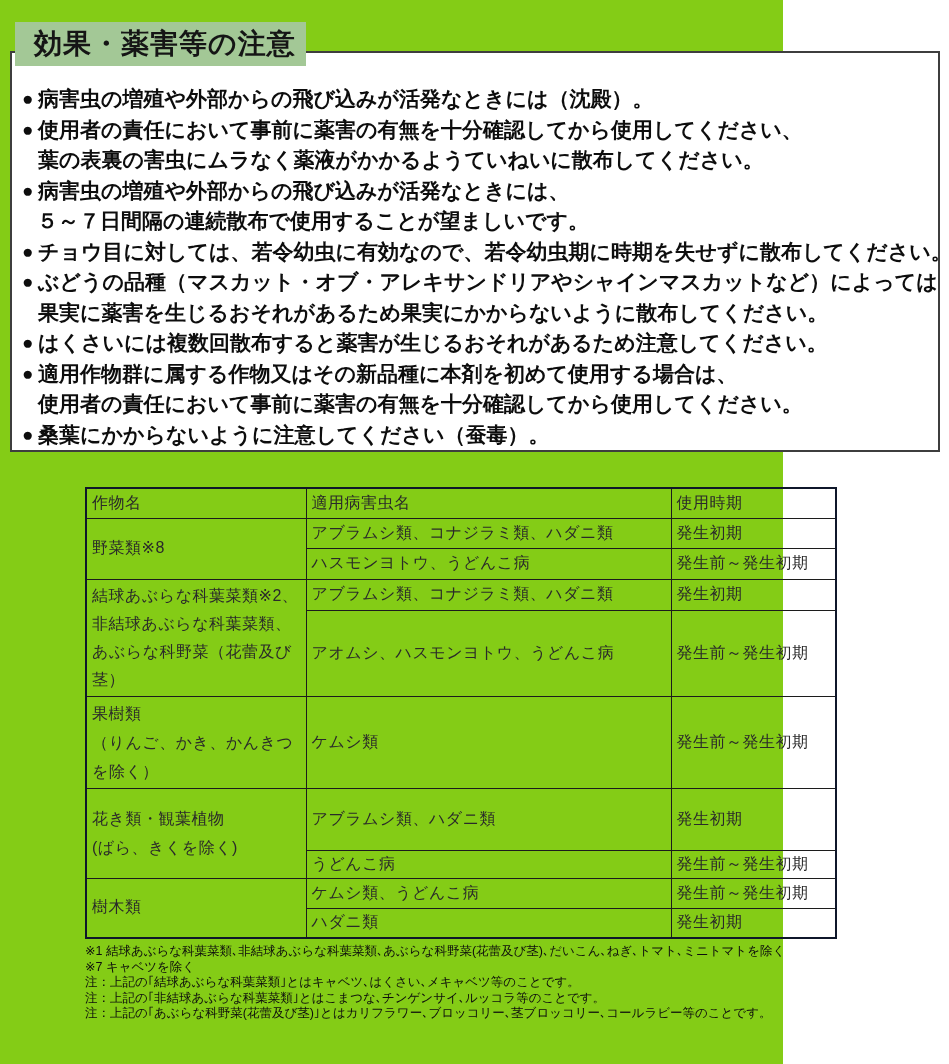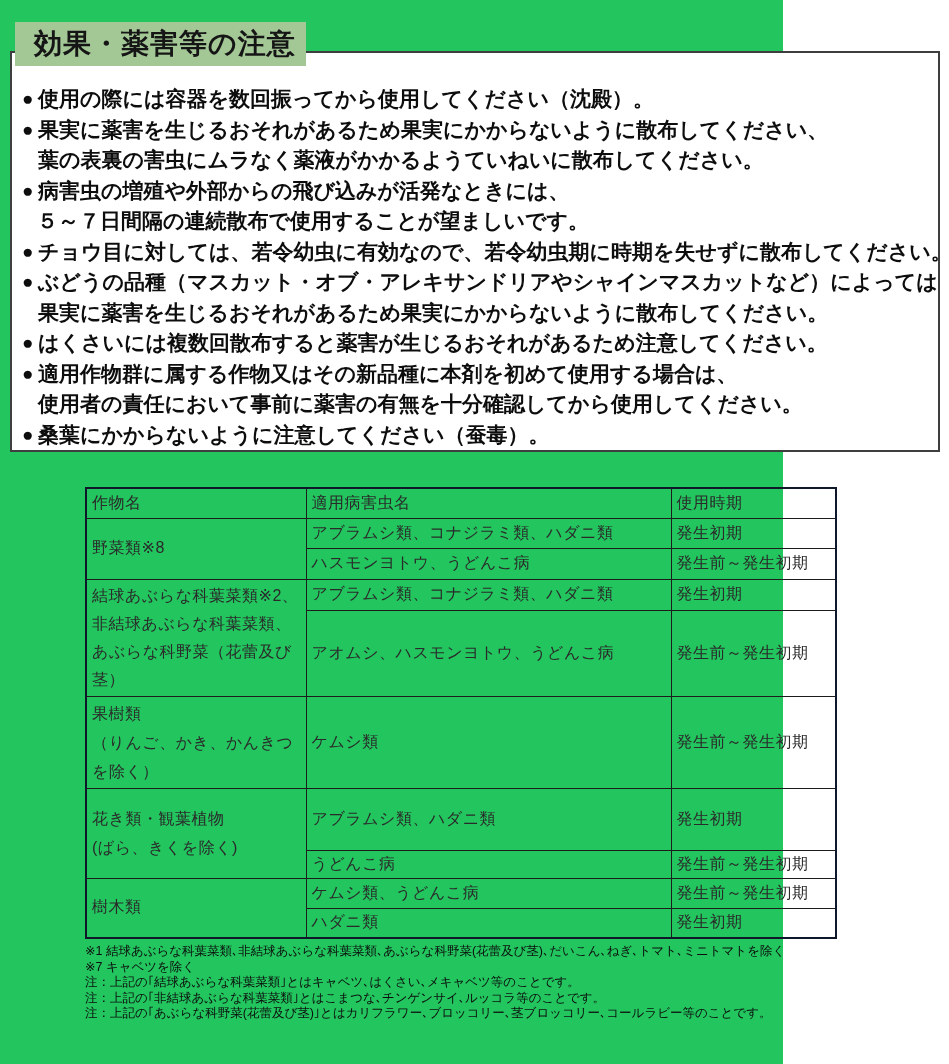--- a/index.html
+++ b/index.html
@@ -4,21 +4,21 @@
 <style>
   * { margin: 0; padding: 0; box-sizing: border-box; }
   html, body { background: #ffffff; }
   body {
     width: 949px; height: 1064px;
     font-family: "Liberation Sans", "DejaVu Sans", sans-serif;
     color: #111;
     position: relative;
     overflow: hidden;
   }
-  .page { position: relative; width: 783px; height: 1064px; background: #22c55e; }
+  .page { position: relative; width: 783px; height: 1064px; background: #84cc16; }
 
   
   .title-box {
     position: absolute; left: 15px; top: 22px;
     width: 291px; height: 44px;
     background: #a3c896;
     z-index: 2;
     display: flex; align-items: center;
     padding-left: 19px;
     font-size: 28px; font-weight: 700; color: #151515;
@@ -82,25 +82,25 @@
 
 <div class="page">
 
   <div class="title-box">
     <span>効果・薬害等の注意</span>
   </div>
 
   <div class="notice-box">
     <div class="nline">
       <span class="bullet">●</span>
-      <span>使用の際には容器を数回振ってから使用してください（沈殿）。</span>
-    </div>
-    <div class="nline">
-      <span class="bullet">●</span>
-      <span>果実に薬害を生じるおそれがあるため果実にかからないように散布してください、</span>
+      <span>病害虫の増殖や外部からの飛び込みが活発なときには（沈殿）。</span>
+    </div>
+    <div class="nline">
+      <span class="bullet">●</span>
+      <span>使用者の責任において事前に薬害の有無を十分確認してから使用してください、</span>
     </div>
     <div class="nline">
       <span>葉の表裏の害虫にムラなく薬液がかかるようていねいに散布してください。</span>
     </div>
     <div class="nline">
       <span class="bullet">●</span>
       <span>病害虫の増殖や外部からの飛び込みが活発なときには、</span>
     </div>
     <div class="nline indent2">
       <span>５～７日間隔の連続散布で使用することが望ましいです。</span>

